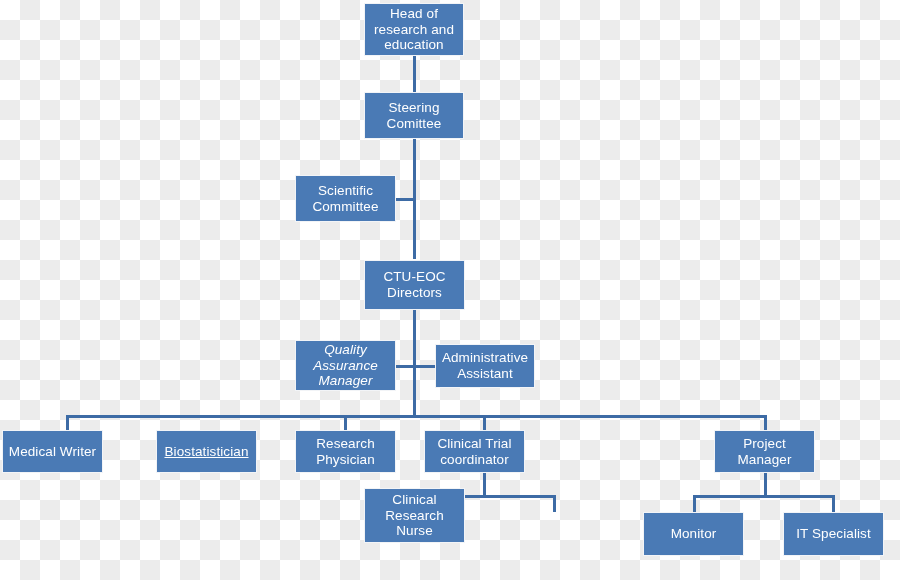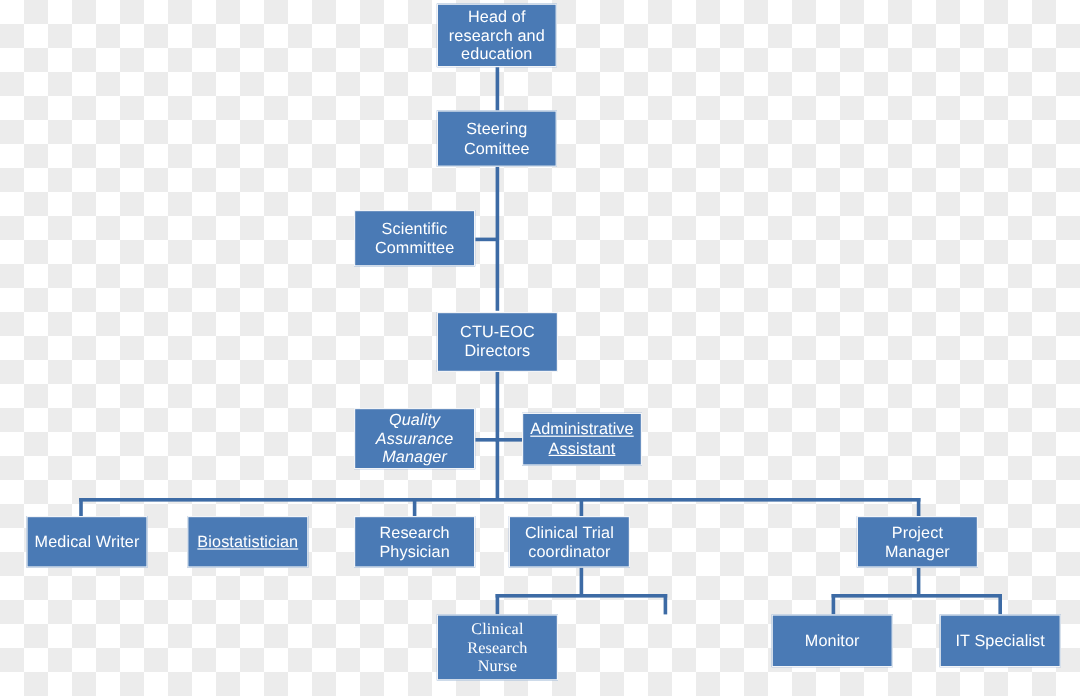--- a/index.html
+++ b/index.html
@@ -97,37 +97,37 @@
   <div class="node" style="left:364px; top:260px; width:101px; height:50px;">CTU-EOC
 Directors</div>
 
   <div class="node" style="left:295px; top:175px; width:101px; height:47px;">Scientific
 Committee</div>
 
   <div class="node" style="left:295px; top:340px; width:101px; height:51px;font-style:italic;">Quality
 Assurance
 Manager</div>
 
-  <div class="node" style="left:435px; top:344px; width:100px; height:44px;text-decoration:underline;">Administrative
+  <div class="node" style="left:435px; top:344px; width:100px; height:44px;">Administrative
 Assistant</div>
 
-  <div class="node" style="left:22px; top:430px; width:101px; height:43px;">Medical Writer</div>
+  <div class="node" style="left:2px; top:430px; width:101px; height:43px;">Medical Writer</div>
 
   <div class="node" style="left:156px; top:430px; width:101px; height:43px;text-decoration:underline;">Biostatistician</div>
 
   <div class="node" style="left:295px; top:430px; width:101px; height:43px;">Research
 Physician</div>
 
   <div class="node" style="left:424px; top:430px; width:101px; height:43px;">Clinical Trial
 coordinator</div>
 
   <div class="node" style="left:714px; top:430px; width:101px; height:43px;">Project
 Manager</div>
 
-  <div class="node" style="left:364px; top:512px; width:101px; height:55px;font-family:Liberation Serif, serif;">Clinical
+  <div class="node" style="left:364px; top:488px; width:101px; height:55px;">Clinical
 Research
 Nurse</div>
 
 
   <div class="node" style="left:643px; top:512px; width:101px; height:44px;text-align:right;">Monitor</div>
 
   <div class="node" style="left:783px; top:512px; width:101px; height:44px;">IT Specialist</div>
 
 </div>
 

